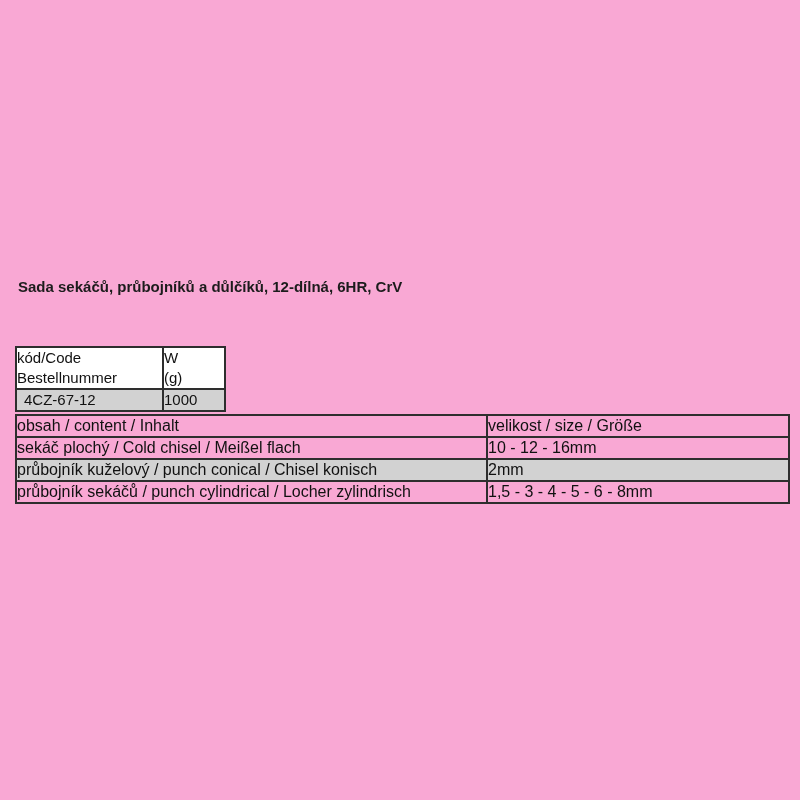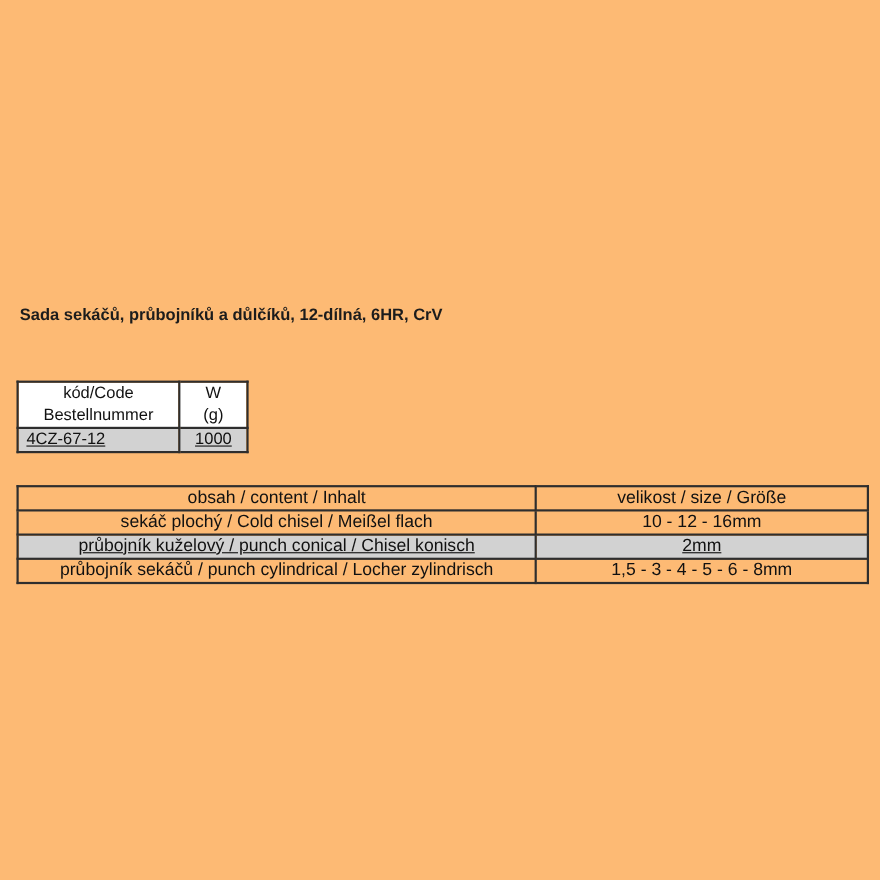--- a/index.html
+++ b/index.html
@@ -4,21 +4,21 @@
 <style>
   html, body {
     margin: 0;
     padding: 0;
     background: #ffffff;
   }
   .canvas {
     position: relative;
     width: 800px;
     height: 800px;
-    background: #fdba74;
+    background: #f9a8d4;
     overflow: hidden;
     font-family: "Liberation Sans", sans-serif;
     color: #1c1c1c;
   }
 
   
   .title-block {
     position: absolute;
     left: 18px;
     top: 277px;
@@ -30,29 +30,28 @@
   }
 
   
   table {
     border-collapse: collapse;
     table-layout: fixed;
   }
   td {
     border: 2px solid #2e2e2e;
     padding: 0;
-    text-align: center;
+    text-align: left;
     vertical-align: middle;
     color: #111111;
     overflow: hidden;
     white-space: nowrap;
   }
   .shaded {
     background: #d2d2d2;
-    text-decoration: underline;
   }
 
   
   .code-table {
     position: absolute;
     left: 15px;
     top: 346px;
     width: 205px;
   }
   .code-table td {
@@ -65,21 +64,21 @@
   .code-table .val-row td { height: 19px; }
   .code-table .val-row .code-cell {
     text-align: left;
     padding-left: 7px;
   }
 
   
   .spec-table {
     position: absolute;
     left: 15px;
-    top: 441px;
+    top: 414px;
     width: 769px;
   }
   .spec-table td {
     font-size: 16px;
     height: 20px;
   }
   .spec-table .col-content { width: 469px; }
   .spec-table .col-size    { width: 300px; }
 </style>
 </head>

